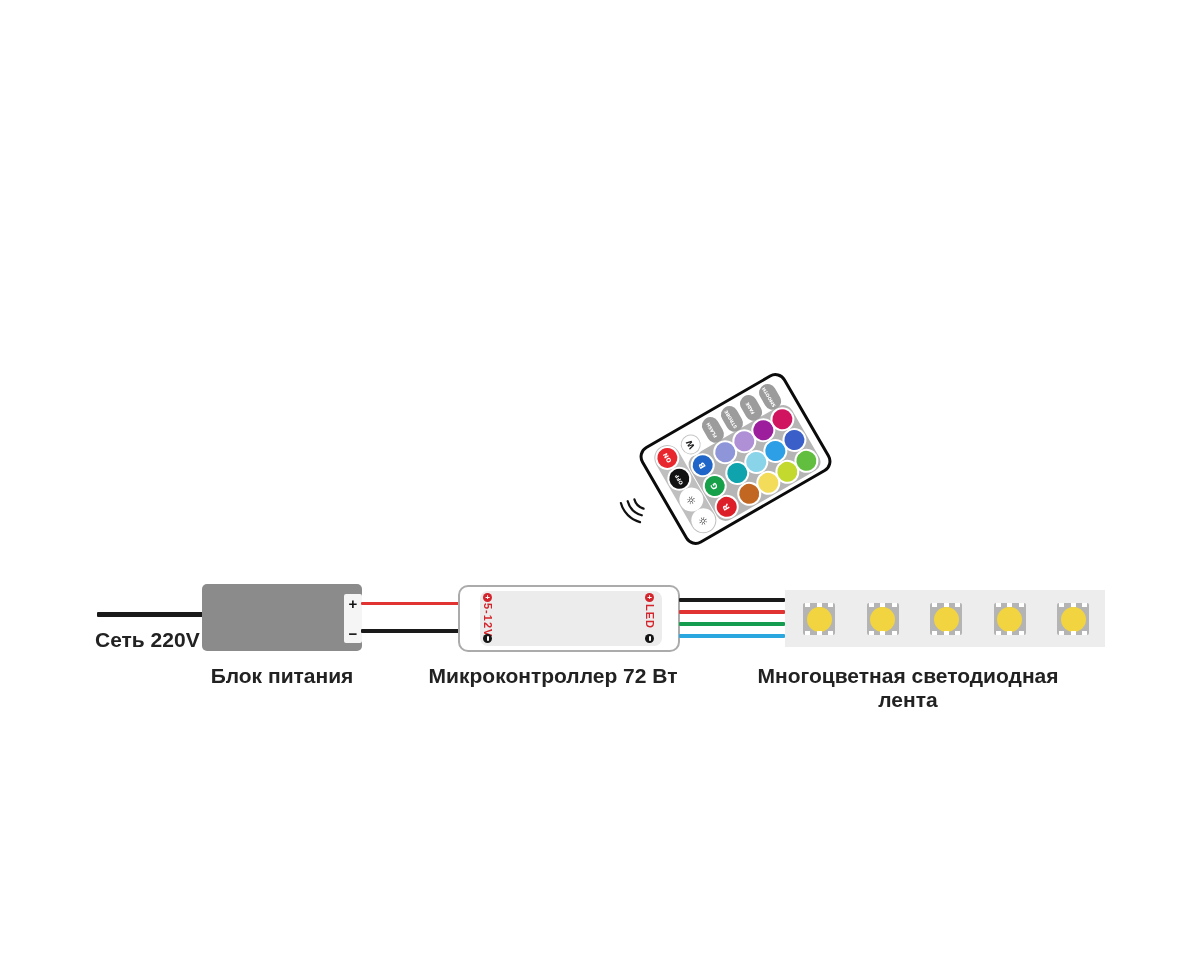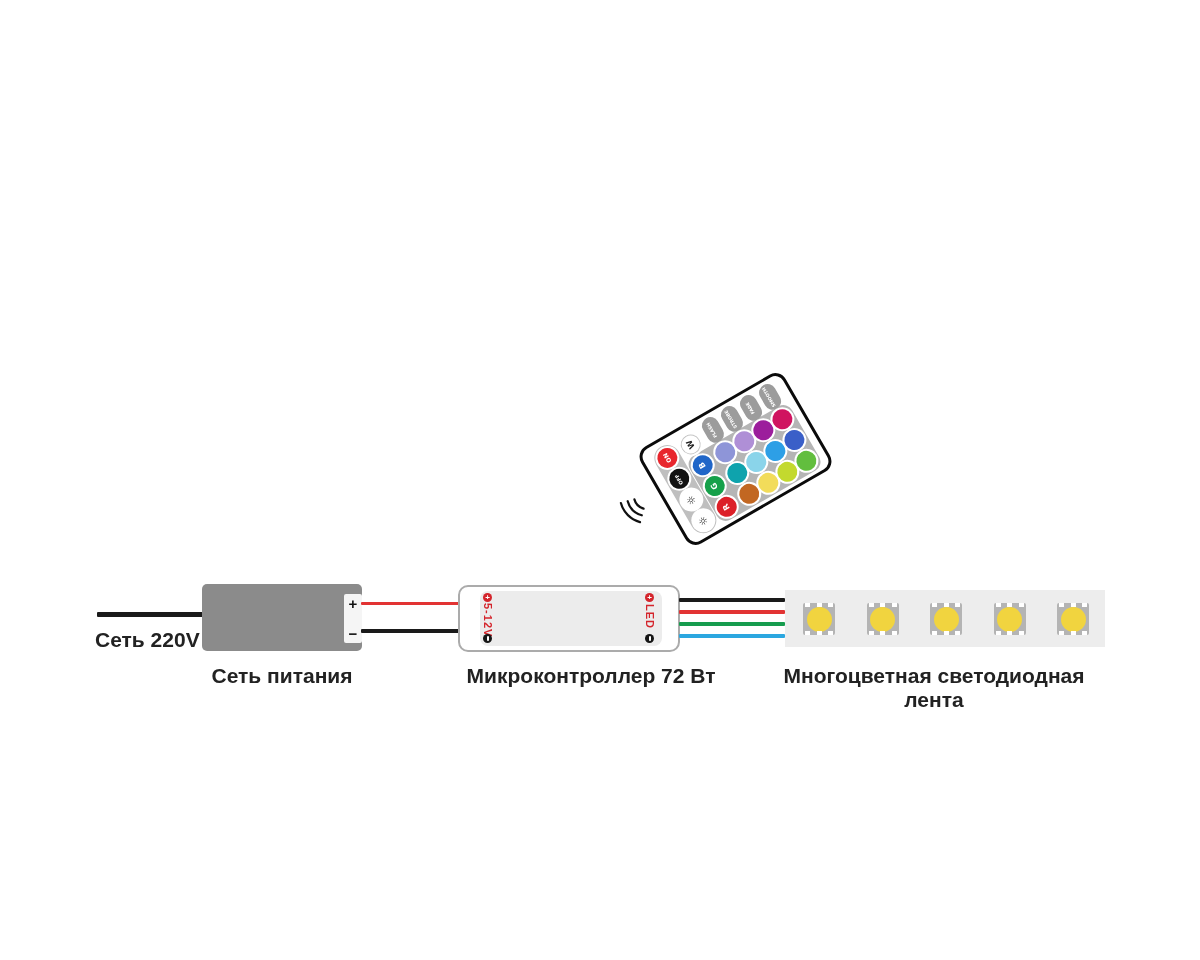--- a/index.html
+++ b/index.html
@@ -66,42 +66,42 @@
 
 
   <div class="wire" style="left: 97px; top: 612px; width: 106px; height: 5px; background: rgb(26, 26, 26);"></div>
   <div id="mains-label">Сеть 220V</div>
 
   <div id="psu" style="background: rgb(139, 139, 139);"></div>
   <div id="psu-term">
     <span>+</span>
     <span>−</span>
   </div>
-  <div class="lbl" style="left:192px;width:180px;">Сеть питания</div>
+  <div class="lbl" style="left:192px;width:180px;">Блок питания</div>
 
   <div class="wire" style="left: 361px; top: 602px; width: 99px; height: 3px; background: rgb(226, 51, 51);"></div>
   <div class="wire" style="left: 361px; top: 629px; width: 99px; height: 4px; background: rgb(26, 26, 26);"></div>
 
   <div id="ctl"></div>
   <div id="ctl-panel" style="background: rgb(236, 236, 236);"></div>
   <div class="term-plus" style="left: 483px; top: 593px; background: rgb(212, 37, 44);">
     <span>+</span>
   </div>
   <div class="vtext" style="left: 482px; top: 603px; color: rgb(212, 37, 44);">5-12V</div>
   <div class="term-minus" style="left: 483px; top: 634px; background: rgb(21, 21, 21);">
       <i></i>
     </div>
   <div class="term-plus" style="left: 645px; top: 593px; background: rgb(212, 37, 44);">
     <span>+</span>
   </div>
   <div class="vtext" style="left: 644px; top: 604px; color: rgb(212, 37, 44);">LED</div>
   <div class="term-minus" style="left: 645px; top: 634px; background: rgb(21, 21, 21);">
       <i></i>
     </div>
-  <div class="lbl" style="left:466px;width:250px;">Микроконтроллер 72 Вт</div>
+  <div class="lbl" style="left:428px;width:250px;">Микроконтроллер 72 Вт</div>
 
   <div class="wire" style="left: 679px; top: 598px; width: 106px; height: 3.5px; background: rgb(26, 26, 26);"></div>
   <div class="wire" style="left: 679px; top: 610px; width: 106px; height: 3.5px; background: rgb(226, 51, 51);"></div>
   <div class="wire" style="left: 679px; top: 622px; width: 106px; height: 3.5px; background: rgb(22, 156, 78);"></div>
   <div class="wire" style="left: 679px; top: 634px; width: 106px; height: 3.5px; background: rgb(43, 167, 224);"></div>
 
   <div id="strip" style="background: rgb(237, 237, 237);">
       <div class="module" style="left: 18px; background: rgb(180, 180, 180);">
         <div class="chip" style="background: rgb(241, 212, 63);"></div>
         <div class="pad" style="left: 2px; top: 0px; background: rgb(255, 255, 255);"></div>
@@ -141,21 +141,21 @@
       <div class="module" style="left: 272px; background: rgb(180, 180, 180);">
         <div class="chip" style="background: rgb(241, 212, 63);"></div>
         <div class="pad" style="left: 2px; top: 0px; background: rgb(255, 255, 255);"></div>
         <div class="pad" style="left: 2px; top: 28px; background: rgb(255, 255, 255);"></div>
         <div class="pad" style="left: 13.5px; top: 0px; background: rgb(255, 255, 255);"></div>
         <div class="pad" style="left: 13.5px; top: 28px; background: rgb(255, 255, 255);"></div>
         <div class="pad" style="left: 25px; top: 0px; background: rgb(255, 255, 255);"></div>
         <div class="pad" style="left: 25px; top: 28px; background: rgb(255, 255, 255);"></div>
       </div>
     </div>
-  <div class="lbl" style="left:764px;width:340px;">Многоцветная светодиодная лента</div>
+  <div class="lbl" style="left:738px;width:340px;">Многоцветная светодиодная лента</div>
 
   <div id="remote">
     <div id="remote-strip" style="background: rgb(191, 191, 191);"></div>
     <div id="remote-pad" style="background: rgb(181, 181, 181);"></div>
     <div>
         <div class="rbtn" style="left: 12px; top: 8px; background: rgb(232, 38, 45);">
           <span style="color: rgb(255, 255, 255); font-size: 6px;">ON</span>
         </div>
         <div class="rbtn edge" style="left: 39px; top: 8px; background: rgb(255, 255, 255);">
           <span style="color: rgb(34, 34, 34); font-size: 8px;">W</span>

